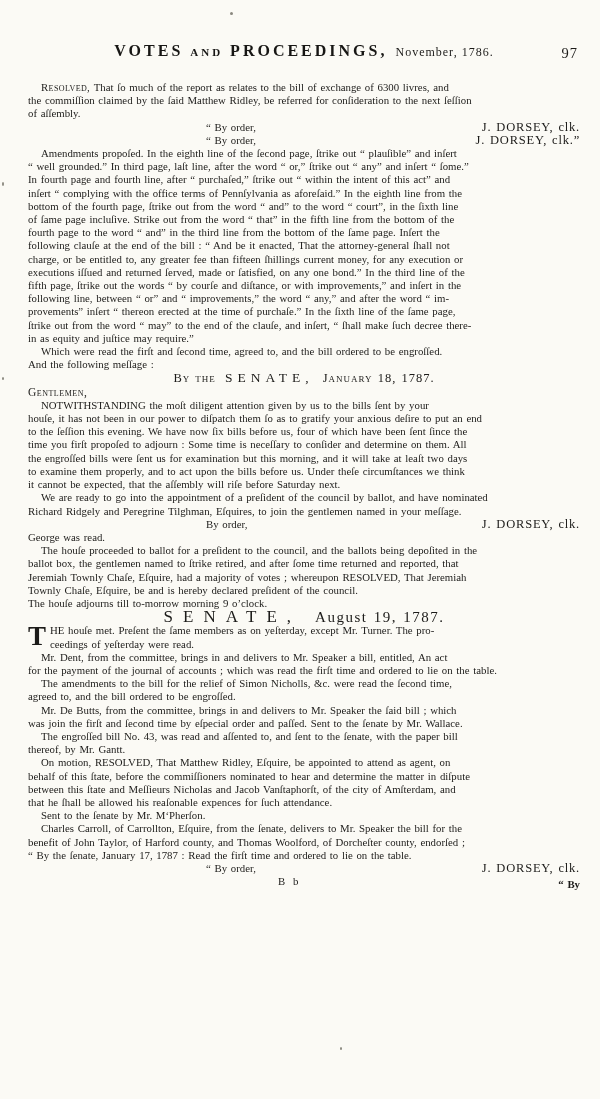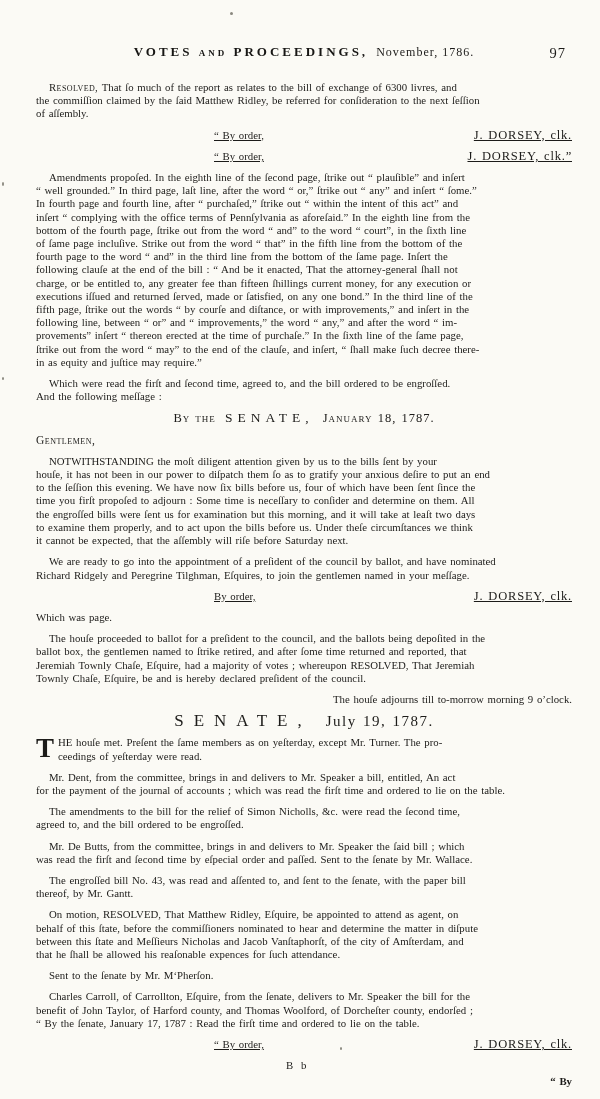--- a/index.html
+++ b/index.html
@@ -7,53 +7,53 @@
     width:600px; height:1099px; overflow:hidden;
     background:#fbfaf5; color:#1c1b19;
     font-family:"Liberation Serif","DejaVu Serif",serif;
     position:relative;
   }
   .page { padding:42px 20px 0 28px; position:relative; }
 
   
   .masthead { position:relative; text-align:center; margin-bottom:21px; white-space:nowrap; }
   .title-main {
-    font-variant:small-caps; font-size:13px; letter-spacing:3px;
+    font-variant:small-caps; font-size:16px; letter-spacing:3px;
     font-weight:bold; color:#171614;
   }
   .title-date { font-size:12px; letter-spacing:1px; margin-left:4px; }
-  .page-number { position:absolute; right:14px; top:3px; font-size:14.5px; letter-spacing:1px; }
+  .page-number { position:absolute; right:2px; top:3px; font-size:14.5px; letter-spacing:1px; }
 
   
   .body-text { font-size:10.8px; line-height:13.2px; word-spacing:1px; }
-  .body-text p, .body-text h2, .body-text div { margin:8px; padding:0; font-weight:normal; }
+  .body-text p, .body-text h2, .body-text div { margin:0; padding:0; font-weight:normal; }
   .line { white-space:pre-line; }
   .para { text-indent:13px; }
   .flush { text-indent:0; }
-  .center { text-align:right; text-indent:0; }
+  .center { text-align:left; text-indent:0; }
   .sc-lead { font-variant:small-caps; letter-spacing:0.4px; }
 
-  .signoff { display:flex; line-height:13.2px;text-decoration:underline; }
+  .signoff { display:flex; line-height:13.2px; }
   .so-left { margin-left:178px; }
   .so-right { margin-left:auto; font-size:12.5px; letter-spacing:0.8px; line-height:12px; }
 
   .senate-heading { text-align:center; font-size:12.5px; margin:4px 0 3px; letter-spacing:1px; }
   .senate-heading .sh-sc { font-variant:small-caps; }
   .senate-heading .sh-word { font-size:13.5px; letter-spacing:5px; margin:0 4px; }
 
   .sc-line { font-variant:small-caps; padding-left:20px; font-size:11.5px; letter-spacing:0.5px; }
 
   .day-heading { text-align:center; margin:9px 0 4px; white-space:nowrap; }
   .day-heading .dh-day { font-size:17px; letter-spacing:10px; }
   .day-heading .dh-date { font-size:15px; letter-spacing:1.5px; margin-left:14px; }
 
   .dropcap { text-indent:0; }
   .dropcap-lead { float:left; font-size:27px; line-height:22px; padding:1px 4px 0 0; font-weight:bold; }
 
-  .pagefoot { display:flex; margin-top:1px;flex-direction:column; }
+  .pagefoot { display:flex; margin-top:1px; }
   .pf-sig { margin-left:250px; letter-spacing:2px; }
   .pf-catch { margin-left:auto; font-weight:bold; padding-top:3px; }
 
   
   .speck { position:absolute; background:#8a887f; border-radius:50%; }
 </style>
 </head>
 <body>
 
 <div class="page">
@@ -101,35 +101,35 @@
 time you firſt propoſed to adjourn : Some time is neceſſary to conſider and determine on them.  All
 the engroſſed bills were ſent us for examination but this morning, and it will take at leaſt two days
 to examine them properly, and to act upon the bills before us.  Under theſe circumſtances we think
 it cannot be expected, that the aſſembly will riſe before Saturday next.</p>
       <p class="line para">We are ready to go into the appointment of a preſident of the council by ballot, and have nominated
 Richard Ridgely and Peregrine Tilghman, Eſquires, to join the gentlemen named in your meſſage.</p>
       <div class="signoff">
         <span class="so-left">By order,</span>
         <span class="so-right">J. DORSEY, clk.</span>
       </div>
-      <p class="line flush">Which was page.</p>
+      <p class="line flush">George was read.</p>
       <p class="line para">The houſe proceeded to ballot for a preſident to the council, and the ballots being depoſited in the
 ballot box, the gentlemen named to ſtrike retired, and after ſome time returned and reported, that
 Jeremiah Townly Chaſe, Eſquire, had a majority of votes ; whereupon RESOLVED, That Jeremiah
 Townly Chaſe, Eſquire, be and is hereby declared preſident of the council.</p>
       <p class="line center">The houſe adjourns till to-morrow morning 9 o’clock.</p>
-      <h2 class="day-heading"><span class="dh-day">SENATE,</span><span class="dh-date">July 19, 1787.</span></h2>
+      <h2 class="day-heading"><span class="dh-day">SENATE,</span><span class="dh-date">August 19, 1787.</span></h2>
       <p class="line dropcap"><span class="dropcap-lead">T</span>HE houſe met.  Preſent the ſame members as on yeſterday, except Mr. Turner.  The pro-
 ceedings of yeſterday were read.</p>
       <p class="line para">Mr. Dent, from the committee, brings in and delivers to Mr. Speaker a bill, entitled, An act
 for the payment of the journal of accounts ; which was read the firſt time and ordered to lie on the table.</p>
       <p class="line para">The amendments to the bill for the relief of Simon Nicholls, &amp;c. were read the ſecond time,
 agreed to, and the bill ordered to be engroſſed.</p>
       <p class="line para">Mr. De Butts, from the committee, brings in and delivers to Mr. Speaker the ſaid bill ; which
-was read the firſt and ſecond time by eſpecial order and paſſed.  Sent to the ſenate by Mr. Wallace.</p>
+was join the firſt and ſecond time by eſpecial order and paſſed.  Sent to the ſenate by Mr. Wallace.</p>
       <p class="line para">The engroſſed bill No. 43, was read and aſſented to, and ſent to the ſenate, with the paper bill
 thereof, by Mr. Gantt.</p>
       <p class="line para">On motion, RESOLVED, That Matthew Ridley, Eſquire, be appointed to attend as agent, on
 behalf of this ſtate, before the commiſſioners nominated to hear and determine the matter in diſpute
 between this ſtate and Meſſieurs Nicholas and Jacob Vanſtaphorſt, of the city of Amſterdam, and
 that he ſhall be allowed his reaſonable expences for ſuch attendance.</p>
       <p class="line para">Sent to the ſenate by Mr. M‘Pherſon.</p>
       <p class="line para">Charles Carroll, of Carrollton, Eſquire, from the ſenate, delivers to Mr. Speaker the bill for the
 benefit of John Taylor, of Harford county, and Thomas Woolford, of Dorcheſter county, endorſed ;
 “ By the ſenate, January 17, 1787 : Read the firſt time and ordered to lie on the table.</p>

